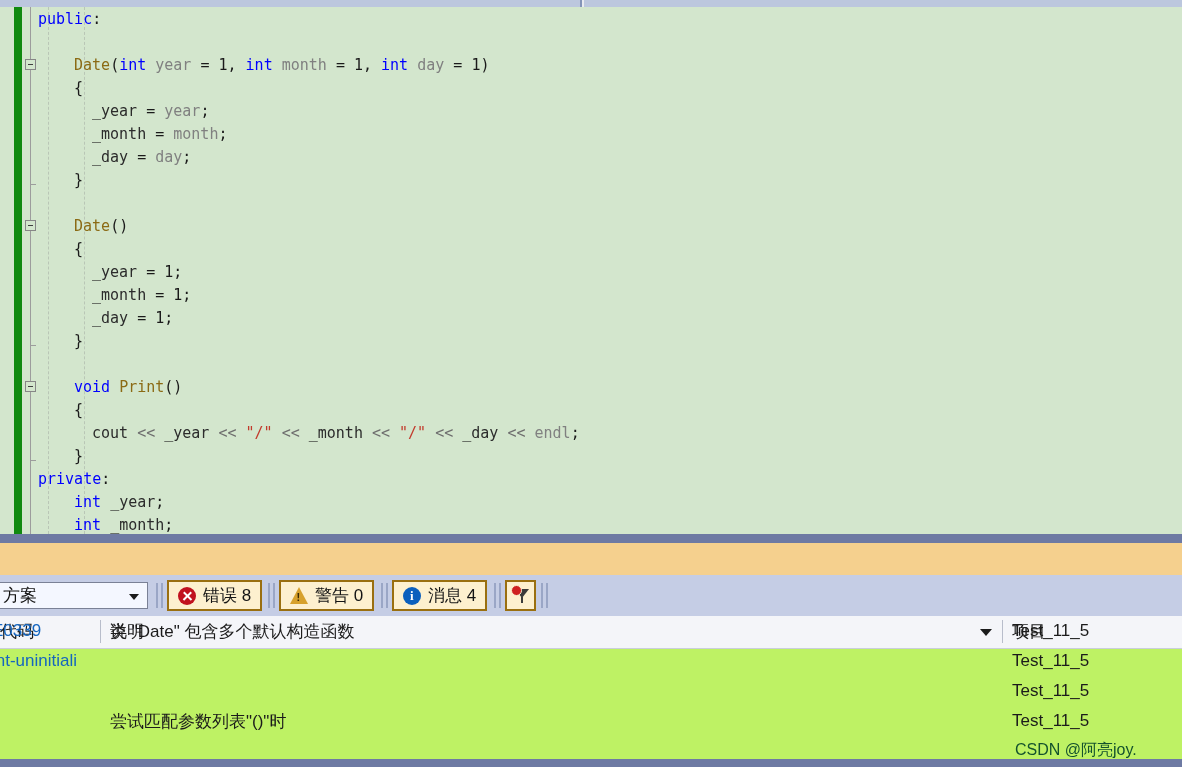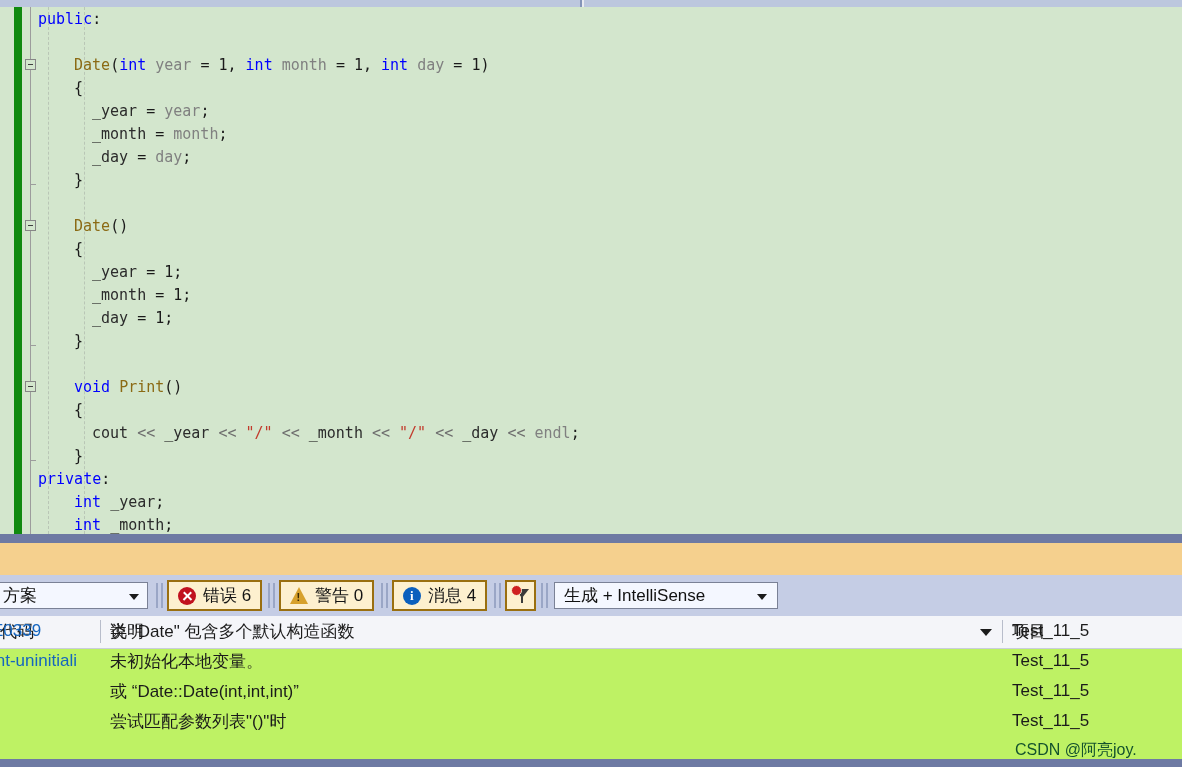--- a/index.html
+++ b/index.html
@@ -382,21 +382,21 @@
   <div id="scope-combo">
     <span>方案</span>
     <span class="caret"></span>
   </div>
 
   <div class="tb-sep" style="left:156px;"></div>
   <div class="tb-sep" style="left:161px;"></div>
 
   <div class="tbtn" id="btn-errors" style="left:167px;">
     <span class="ic ic-error"></span>
-    <span>错误 6</span>
+    <span>错误 8</span>
   </div>
 
   <div class="tb-sep" style="left:268px;"></div>
   <div class="tb-sep" style="left:273px;"></div>
 
   <div class="tbtn" id="btn-warnings" style="left:279px;">
     <span class="ic ic-warn"></span>
     <span>警告 0</span>
   </div>
 
@@ -413,24 +413,20 @@
 
   <div id="filter-btn" style="left:505px;">
     <span class="funnel"></span>
     <span class="stem"></span>
     <span class="dot"></span>
   </div>
 
   <div class="tb-sep" style="left:541px;"></div>
   <div class="tb-sep" style="left:546px;"></div>
 
-  <div id="build-combo" style="left:554px;">
-    <span>生成 + IntelliSense</span>
-    <span class="caret"></span>
-  </div>
 </div>
 
 <div id="el-grid">
 
   <div id="grid-header">
     <div class="hcell" style="left:-8px;width:108px;">
       <span>代码</span>
     </div>
     <div class="hsplit" style="left:100px;"></div>
     <div class="hcell" style="left:102px;width:898px;">
@@ -444,26 +440,24 @@
   </div>
 
   <div id="grid-body">
       <div class="grow" style="top: 0px;">
         <div class="gcell code" style="left: -8px; width: 108px;">E0339</div>
         <div class="gcell " style="left: 110px; width: 880px;">类 "Date" 包含多个默认构造函数</div>
         <div class="gcell " style="left: 1012px; width: 170px;">Test_11_5</div>
       </div>
       <div class="grow" style="top: 30px;">
         <div class="gcell code" style="left: -8px; width: 108px;">lnt-uninitiali</div>
-        <div class="gcell " style="left: 110px; width: 880px;">未初始化本地变量。</div>
         <div class="gcell " style="left: 1012px; width: 170px;">Test_11_5</div>
       </div>
       <div class="grow" style="top: 60px;">
         <div class="gcell code" style="left: -8px; width: 108px;"></div>
-        <div class="gcell " style="left: 110px; width: 880px;">或   “Date::Date(int,int,int)”</div>
         <div class="gcell " style="left: 1012px; width: 170px;">Test_11_5</div>
       </div>
       <div class="grow" style="top: 90px;">
         <div class="gcell code" style="left: -8px; width: 108px;"></div>
         <div class="gcell " style="left: 110px; width: 880px;">尝试匹配参数列表"()"时</div>
         <div class="gcell " style="left: 1012px; width: 170px;">Test_11_5</div>
       </div>
     </div>
 </div>
 

